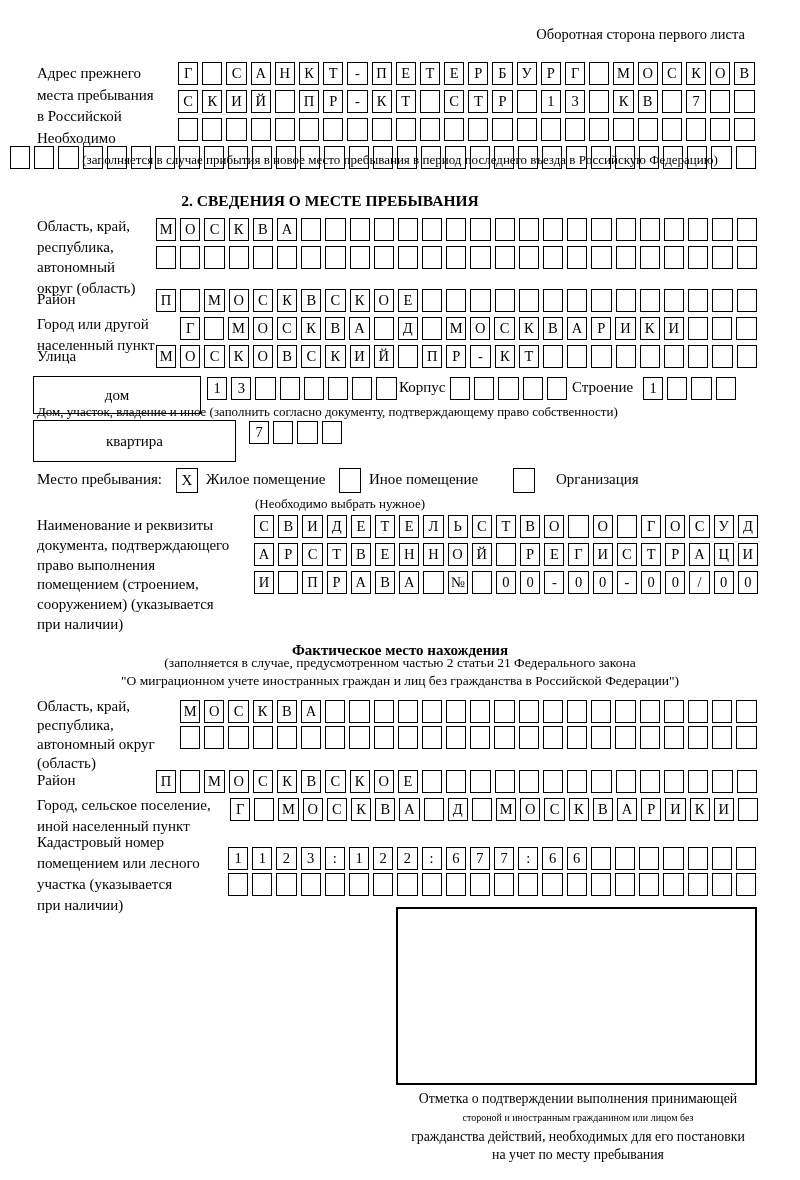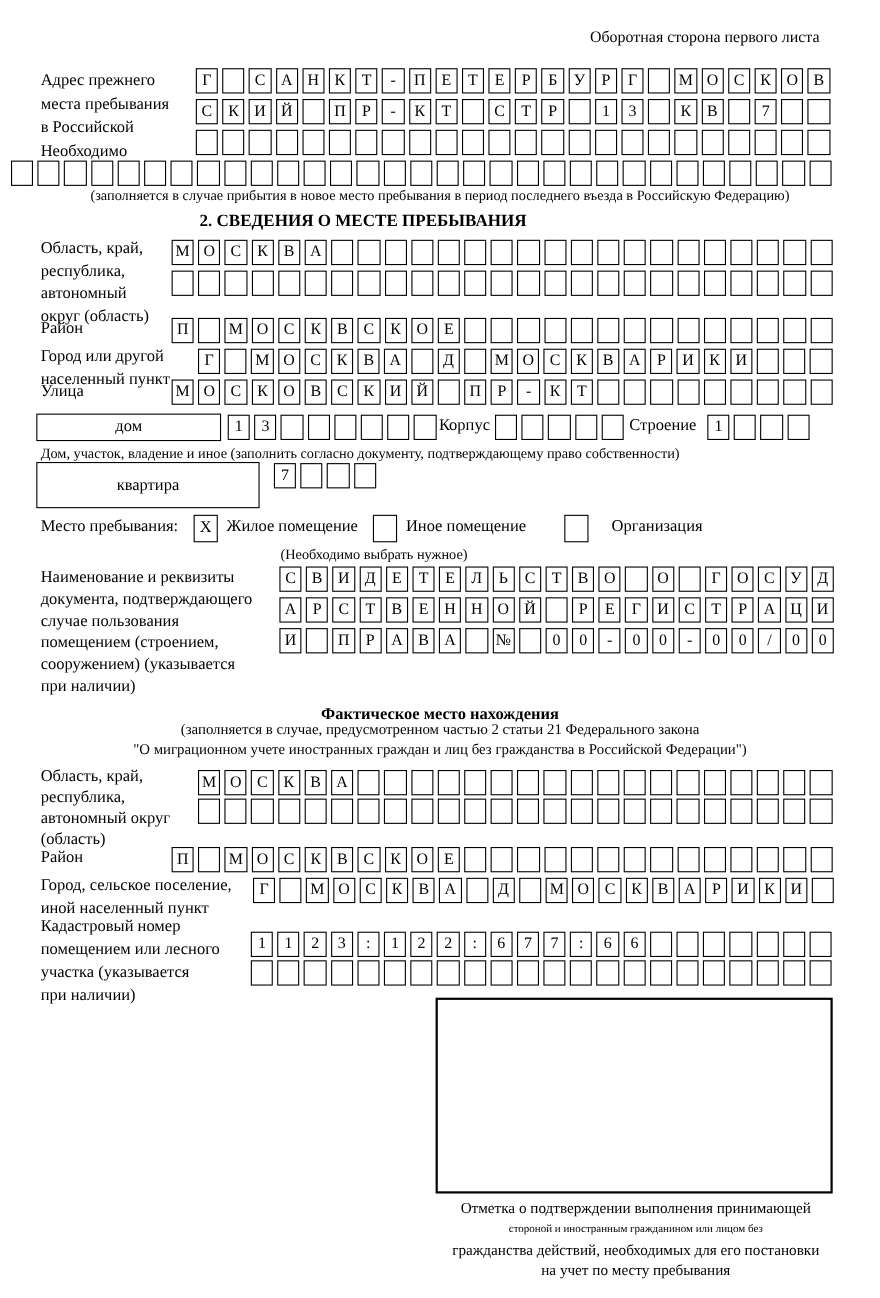--- a/index.html
+++ b/index.html
@@ -150,21 +150,21 @@
       <div class="cell"></div>
       <div class="cell"></div>
       <div class="cell"></div>
       <div class="cell"></div>
       <div class="cell"></div>
       <div class="cell"></div>
       <div class="cell"></div>
       <div class="cell"></div>
     </div>
 
-  <div class="abs cap center" style="left:0;top:170px;width:800px">(заполняется в случае прибытия в новое место пребывания в период последнего въезда в Российскую Федерацию)</div>
+  <div class="abs cap center" style="left:0;top:152px;width:800px">(заполняется в случае прибытия в новое место пребывания в период последнего въезда в Российскую Федерацию)</div>
 
   <div class="abs bold center" style="left:0;top:192px;width:660px;font-size:15.5px">2. СВЕДЕНИЯ О МЕСТЕ ПРЕБЫВАНИЯ</div>
 
   <div class="abs" style="left:37px;top:216px">
     <div class="lbl" style="line-height:20.5px">Область, край,</div>
     <div class="lbl" style="line-height:20.5px">республика,</div>
     <div class="lbl" style="line-height:20.5px">автономный</div>
     <div class="lbl" style="line-height:20.5px">округ (область)</div>
   </div>
   <div class="cellrow" style="left:156px;top:218px">
@@ -304,21 +304,21 @@
       <div class="cell"></div>
       <div class="cell"></div>
       <div class="cell"></div>
       <div class="cell"></div>
       <div class="cell"></div>
       <div class="cell"></div>
       <div class="cell"></div>
       <div class="cell"></div>
     </div>
 
-  <div class="bigcell abs" style="left:33px;top:376px;width:168px;height:25px">дом</div>
+  <div class="bigcell abs" style="left:33px;top:376px;width:168px;height:38px">дом</div>
   <div class="cellrow" style="left:207px;top:377px">
       <div class="cell">1</div>
       <div class="cell">3</div>
       <div class="cell"></div>
       <div class="cell"></div>
       <div class="cell"></div>
       <div class="cell"></div>
       <div class="cell"></div>
       <div class="cell"></div>
     </div>
@@ -352,21 +352,21 @@
   <div class="abs lbl" style="left:206px;top:471px">Жилое помещение</div>
   <div class="checkbox" style="left:339px;top:468px"></div>
   <div class="abs lbl" style="left:369px;top:471px">Иное помещение</div>
   <div class="checkbox" style="left:513px;top:468px"></div>
   <div class="abs lbl" style="left:556px;top:471px">Организация</div>
   <div class="abs cap center" style="left:180px;top:496px;width:320px">(Необходимо выбрать нужное)</div>
 
   <div class="abs" style="left:37px;top:516px">
     <div class="lbl" style="line-height:19.8px">Наименование и реквизиты</div>
     <div class="lbl" style="line-height:19.8px">документа, подтверждающего</div>
-    <div class="lbl" style="line-height:19.8px">случае пользования</div>
+    <div class="lbl" style="line-height:19.8px">право выполнения</div>
     <div class="lbl" style="line-height:19.8px">помещением (строением,</div>
     <div class="lbl" style="line-height:19.8px">сооружением) (указывается</div>
     <div class="lbl" style="line-height:19.8px">при наличии)</div>
   </div>
   <div class="cellrow" style="left:254px;top:515px">
       <div class="cell">С</div>
       <div class="cell">В</div>
       <div class="cell">И</div>
       <div class="cell">Д</div>
       <div class="cell">Е</div>

